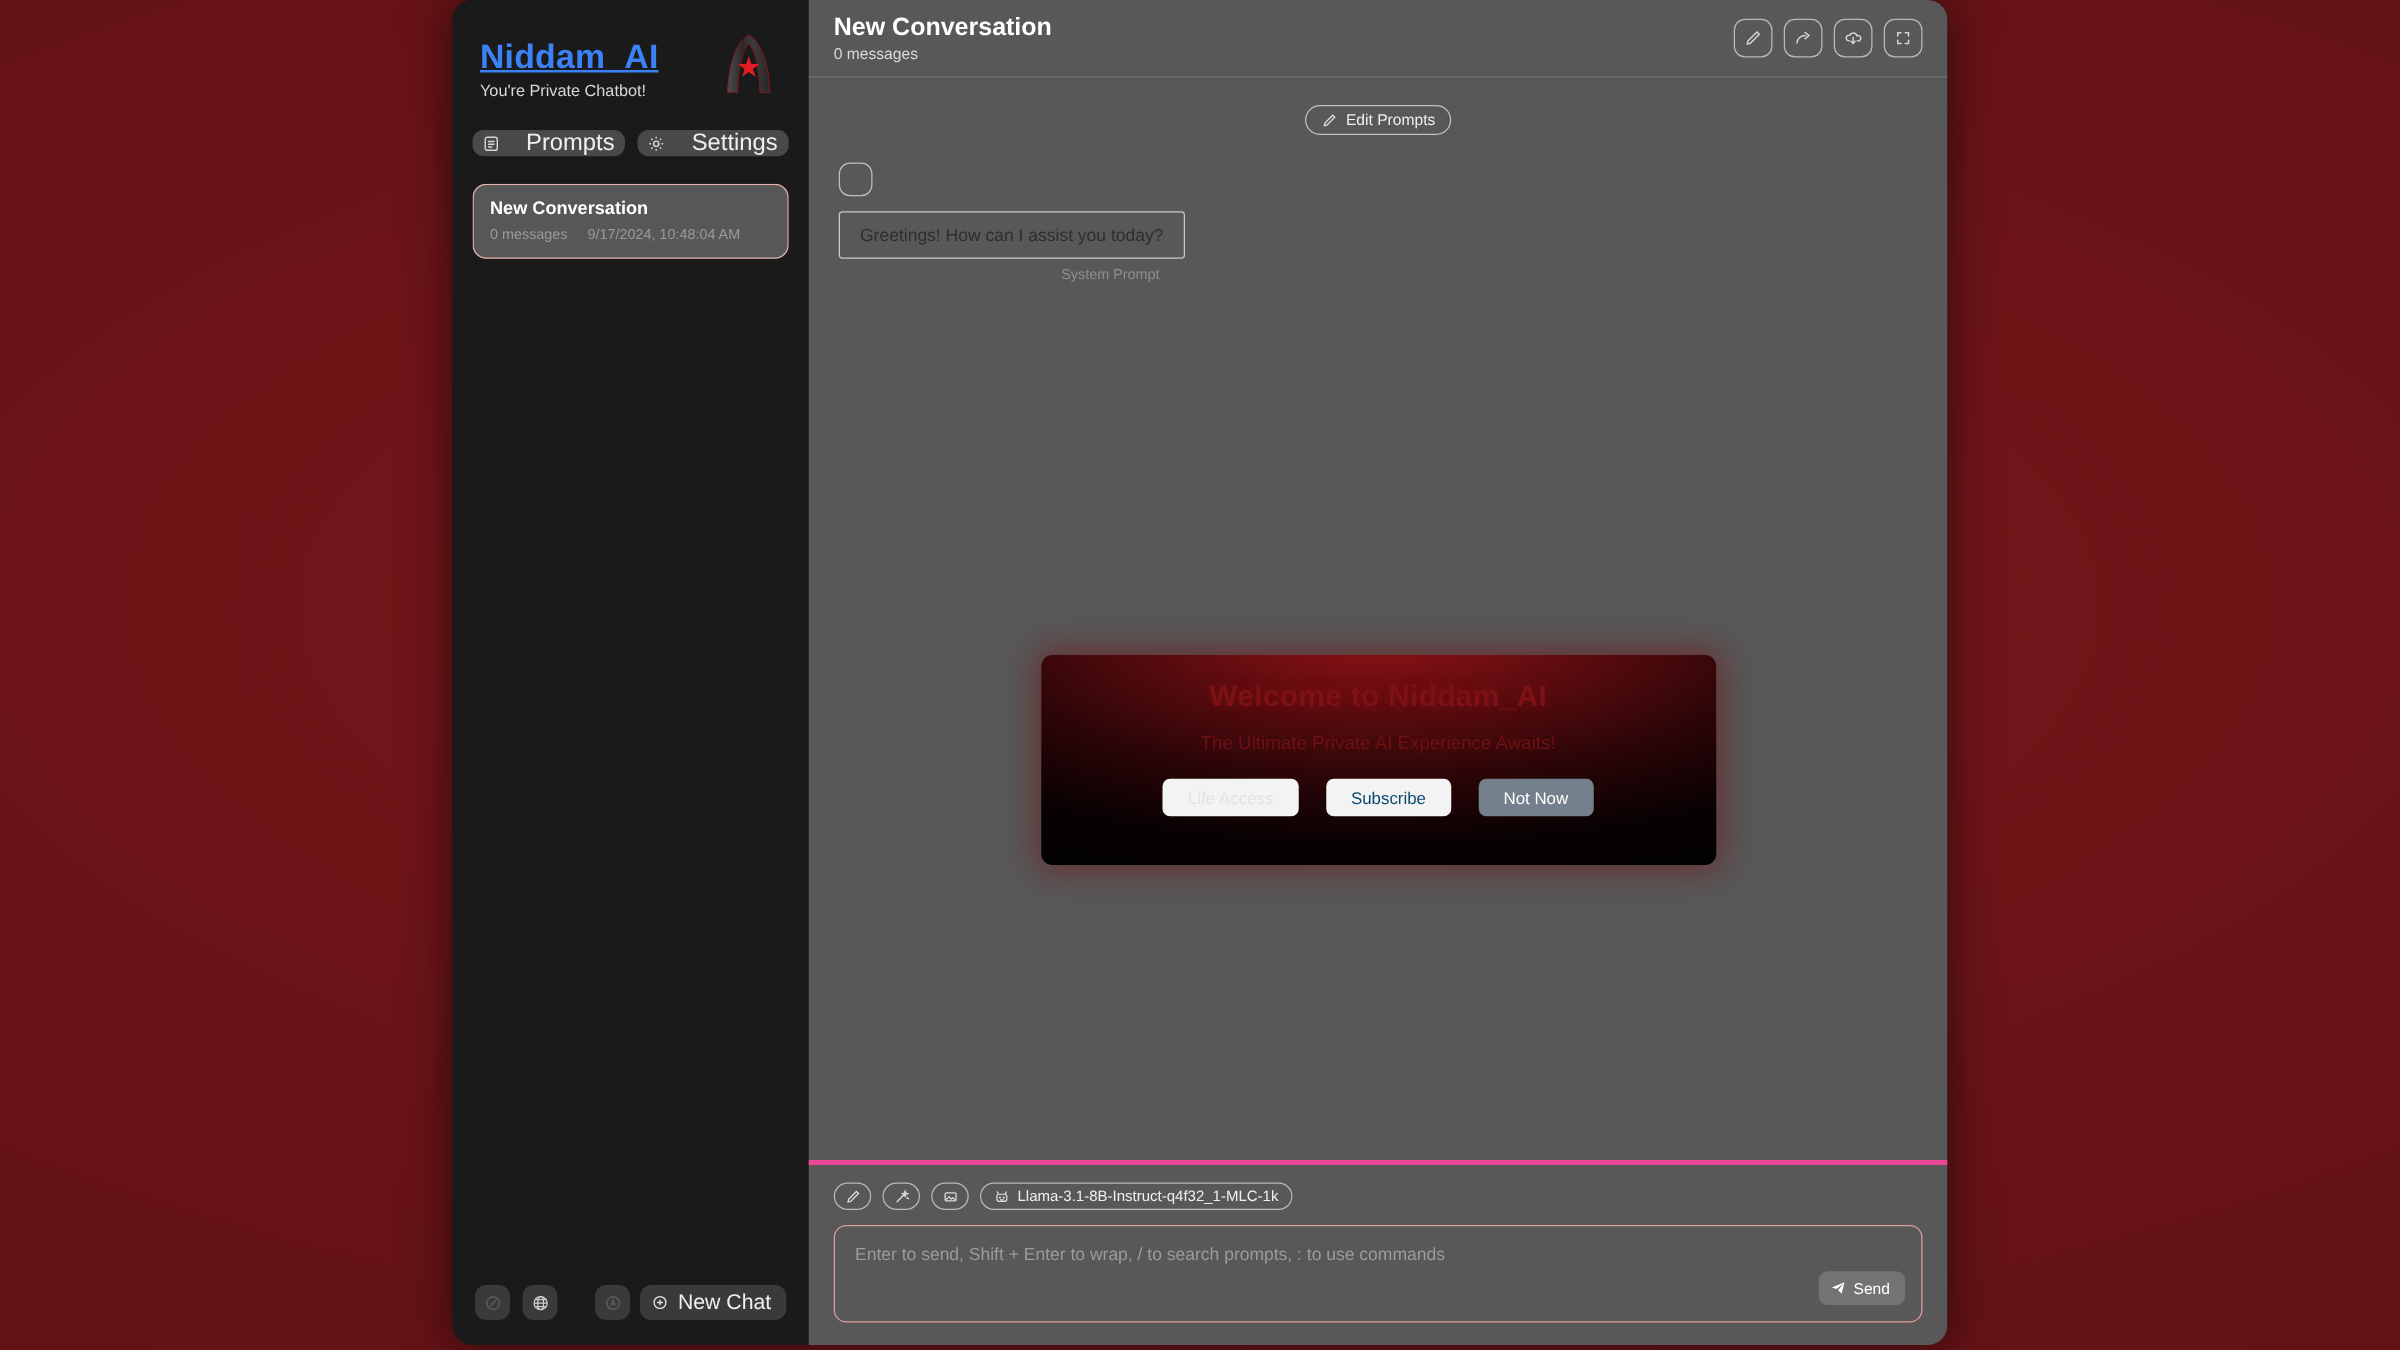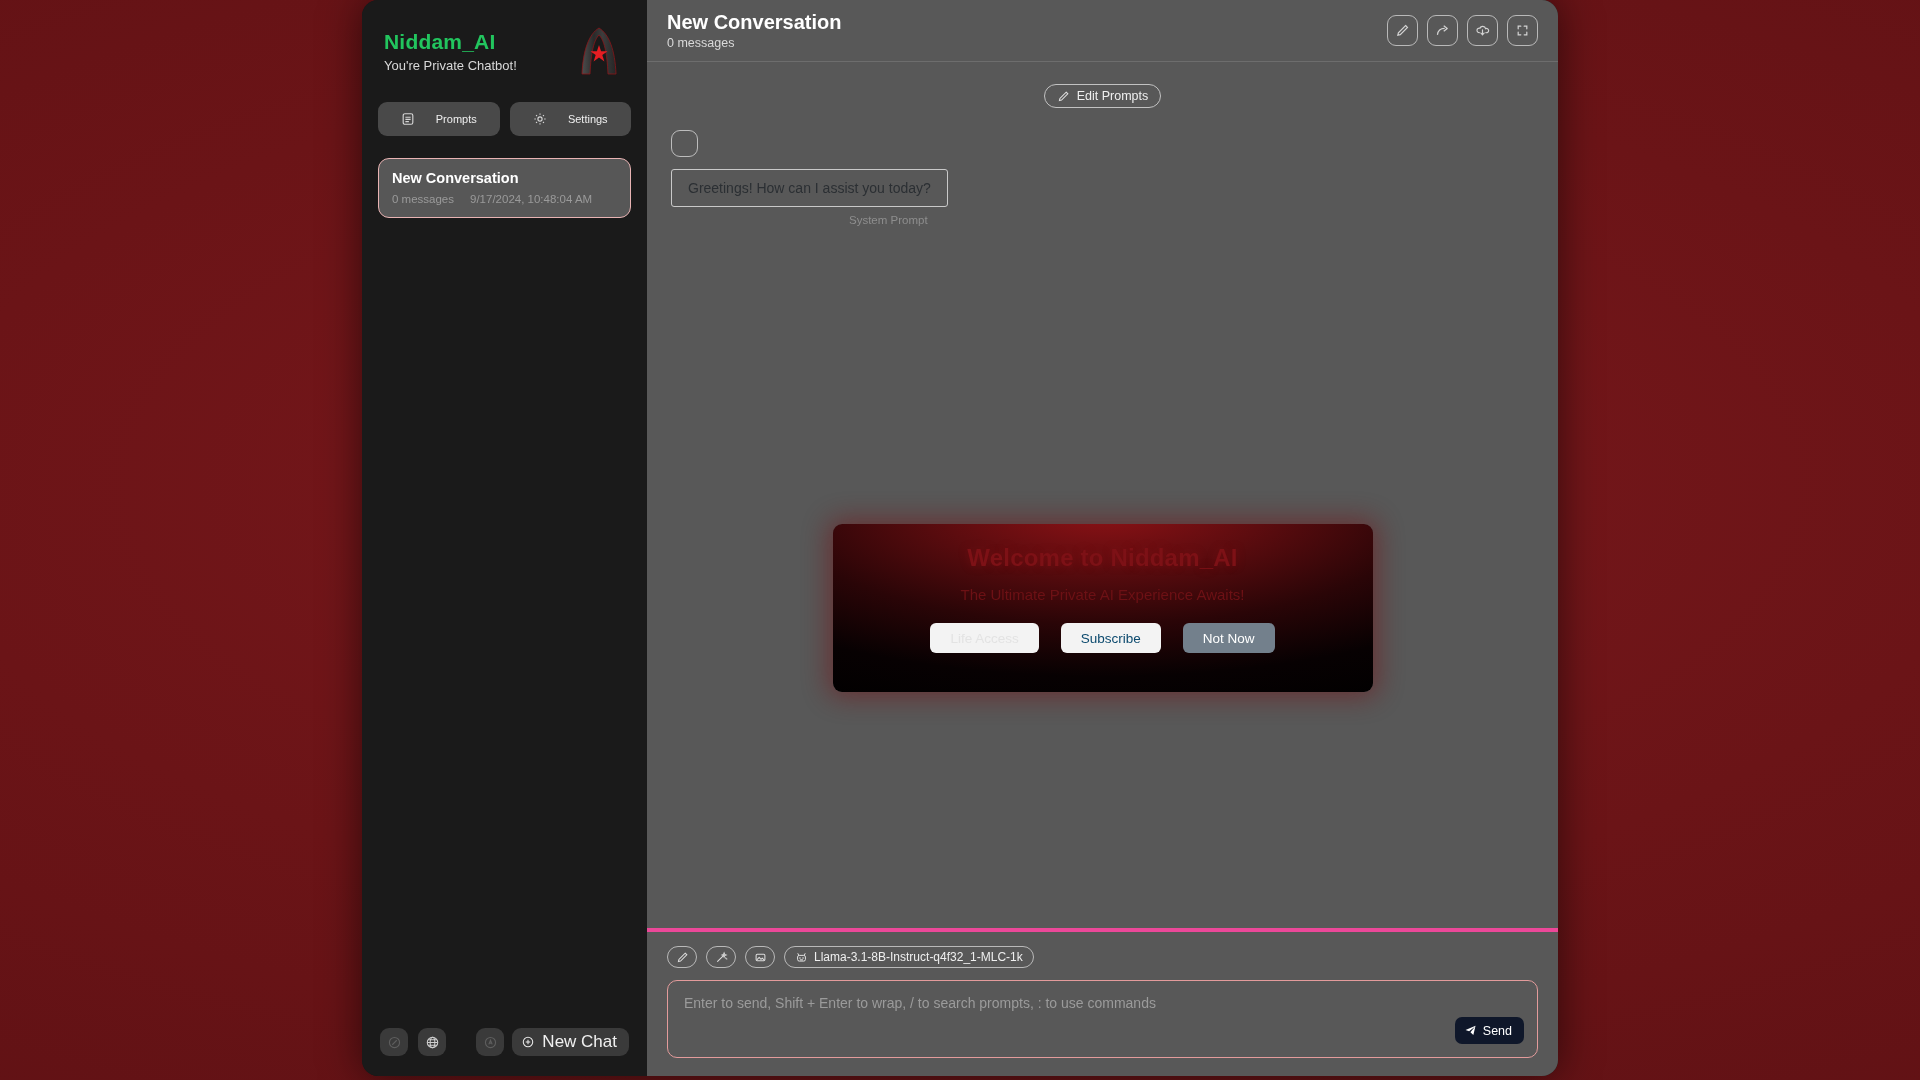--- a/index.html
+++ b/index.html
@@ -28,29 +28,29 @@
 
   
   #sidebar {
     width:285px; flex:0 0 285px; height:100%;
     background:#1a1a1a;
     display:flex; flex-direction:column;
     padding:18px 16px 14px 16px;
     position:relative;
   }
   .brand-row { display:flex; align-items:flex-start; justify-content:space-between; padding:12px 4px 0 6px; }
-  .brand-text h1 { font-size:21px; font-weight:bold; color:#22c55e; letter-spacing:.2px; line-height:1.15; }
+  .brand-text h1 { font-size:27px; font-weight:bold; color:#3b82f6; letter-spacing:.2px; line-height:1.15;text-decoration:underline; }
   .brand-text p  { font-size:13px; color:#d8d8d8; margin-top:4px; font-weight:400; }
   .brand-logo { width:44px; height:52px; margin-right:6px; margin-top:-4px; flex:0 0 auto; }
 
   .side-btn-row { display:flex; gap:10px; margin-top:24px; }
   .side-btn {
-    flex:1; height:34px; border-radius:9px;
+    flex:1; height:21px; border-radius:9px;
     background:#494949; color:#efefef;
-    border:none; font-size:11px;
+    border:none; font-size:19px;
     display:flex; align-items:center; justify-content:center; gap:21px;
     cursor:pointer; font-family:inherit;
   }
   .side-btn svg { width:14px; height:14px; display:block; }
 
   #conv-list { margin-top:22px; flex:1 1 auto; overflow:hidden; }
   .conv-item {
     background:#575757;
     border:1.5px solid #e8b3b3;
     border-radius:11px;
@@ -160,21 +160,21 @@
   }
   #chat-input {
     flex:1 1 auto; background:transparent; border:none; outline:none; resize:none;
     color:#efefef; font-size:14px; font-family:inherit;
     padding:13px 120px 13px 16px; height:100%; line-height:1.35;
   }
   #chat-input::placeholder { color:#9b9b9b; }
   #send-btn {
     position:absolute; right:13px; bottom:13px;
     height:27px; border-radius:7px; border:none;
-    background:#0f172a; color:#ffffff; font-size:12.5px;
+    background:#737373; color:#ffffff; font-size:12.5px;
     padding:0 12px 0 9px; display:flex; align-items:center; gap:6px;
     cursor:pointer; font-family:inherit;
   }
   #send-btn svg { width:13px; height:13px; display:block; }
 </style>
 </head>
 <body>
 
 <div id="app-window">
 

